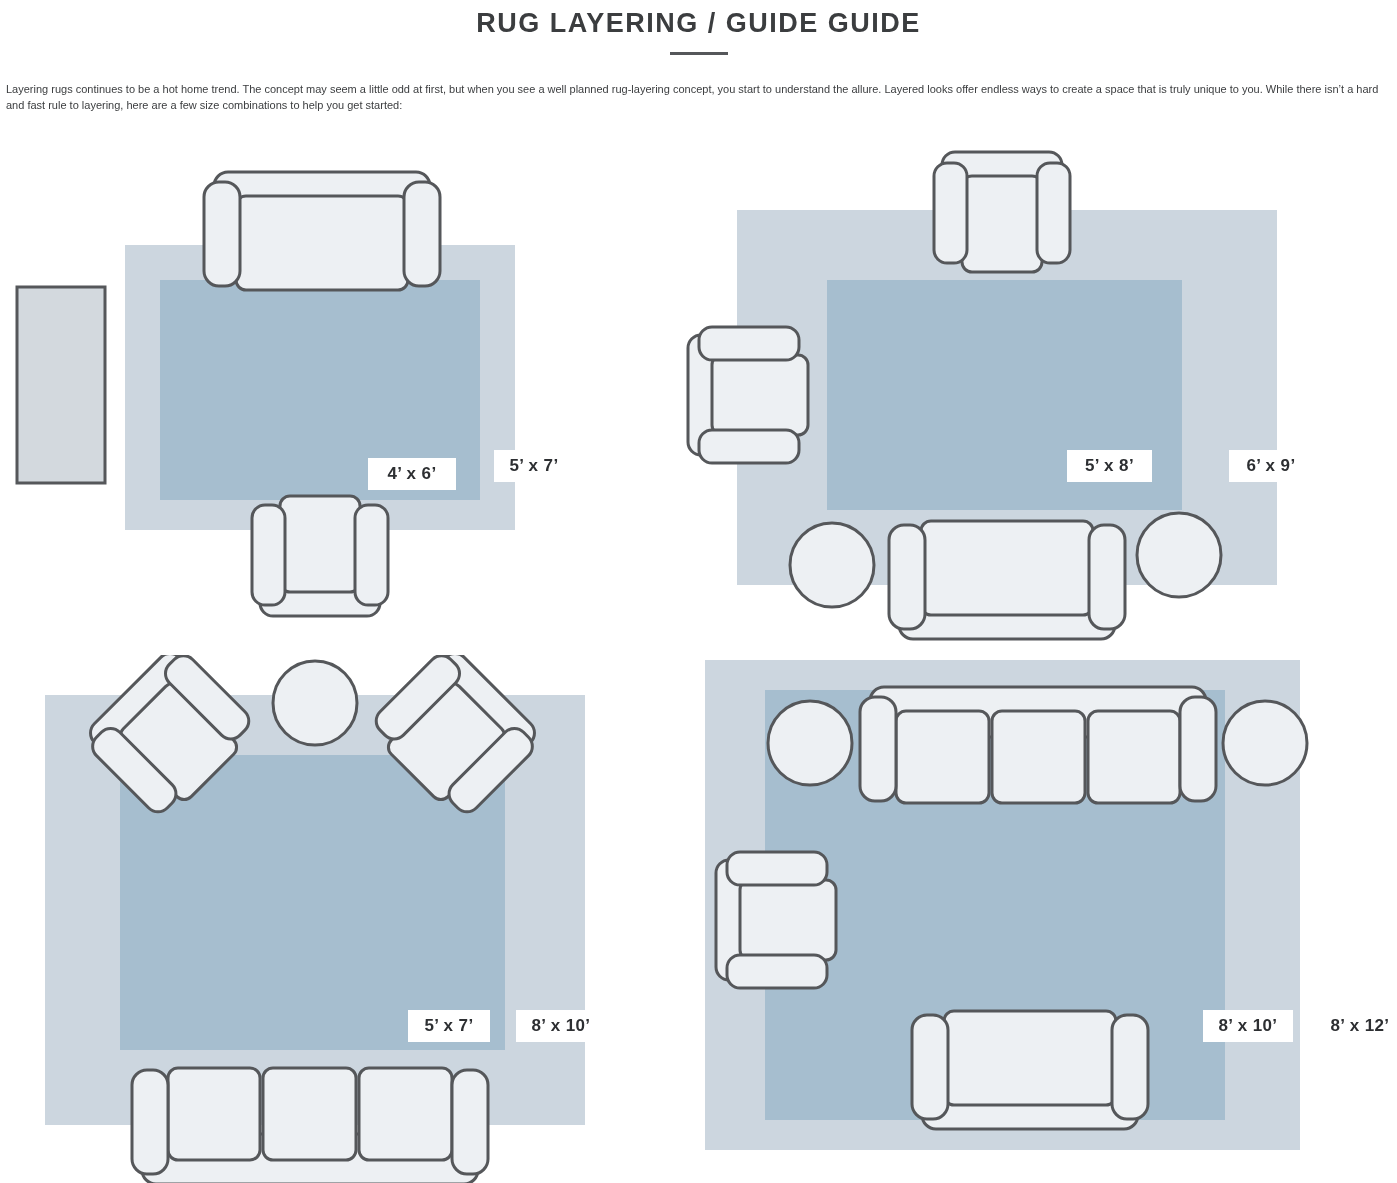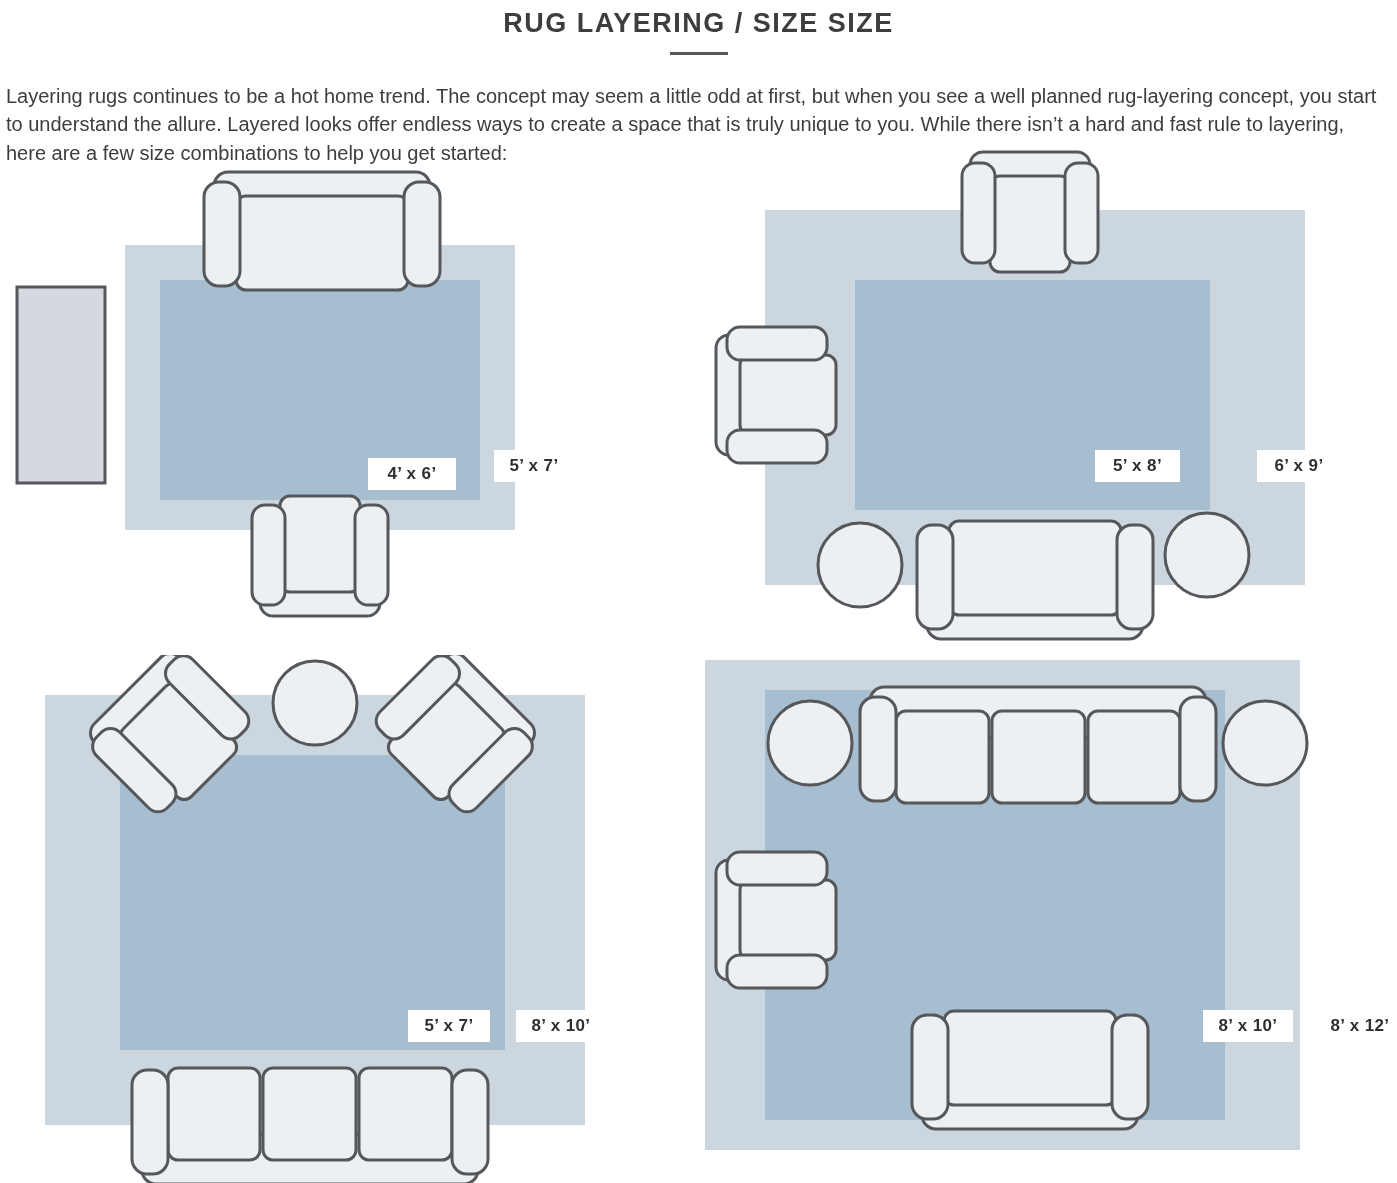--- a/index.html
+++ b/index.html
@@ -23,28 +23,28 @@
     color: var(--body-text, #3a3c3e);
   }
   .underline {
     width: 58px;
     height: 3px;
     background: var(--furniture-stroke, #4c4e50);
     margin: 13px auto 0;
   }
   .intro {
     margin: 27px 10px 0 6px;
-    font-size: 20px;
+    font-size: 11px;
     line-height: 1.42;
     color: var(--body-text, #3b3d3f);
   }
 
   .diagram { position: absolute; }
   #d1 { left: 0;     top: 150px; width: 640px; height: 500px; }
-  #d2 { left: 700px; top: 140px; width: 697px; height: 520px; }
+  #d2 { left: 672px; top: 140px; width: 697px; height: 520px; }
   #d3 { left: 0;     top: 655px; width: 640px; height: 528px; }
   #d4 { left: 700px; top: 655px; width: 697px; height: 528px; }
 
   .diagram svg { position: absolute; left: 0; top: 0; }
 
   .rug-outer { fill: var(--outer-rug, #ccd6df); }
   .rug-inner { fill: var(--inner-rug, #a6becf); }
   .furn {
     fill: var(--furniture-fill, #edf0f3);
     stroke: var(--furniture-stroke, #55575a);
@@ -111,21 +111,21 @@
       <rect x="105" y="13" width="33" height="100" rx="13"></rect>
     </g>
     <g id="roundtable">
       <circle cx="0" cy="0" r="42"></circle>
     </g>
   </defs>
 </svg>
 
 <div class="canvas">
 
-  <h1 class="title">RUG LAYERING / SIZE SIZE</h1>
+  <h1 class="title">RUG LAYERING / GUIDE GUIDE</h1>
   <div class="underline"></div>
   <p class="intro">Layering rugs continues to be a hot home trend. The concept may seem a little odd at first, but when you see a well planned rug-layering concept, you start to understand the allure. Layered looks offer endless ways to create a space that is truly unique to you. While there isn’t a hard and fast rule to layering, here are a few size combinations to help you get started:</p>
 
   <div class="diagram" id="d1">
     <svg width="640" height="500" viewBox="0 0 640 500">
       <rect class="sidetable" x="17" y="137" width="88" height="196"></rect>
       <rect class="rug-outer" x="125" y="95" width="390" height="285"></rect>
       <rect class="rug-inner" x="160" y="130" width="320" height="220"></rect>
       <use href="#sofa2" class="furn" transform="translate(202,20)"></use>
       <use href="#armchair" class="furn" transform="translate(320,406) rotate(180) translate(-70,-62)"></use>

